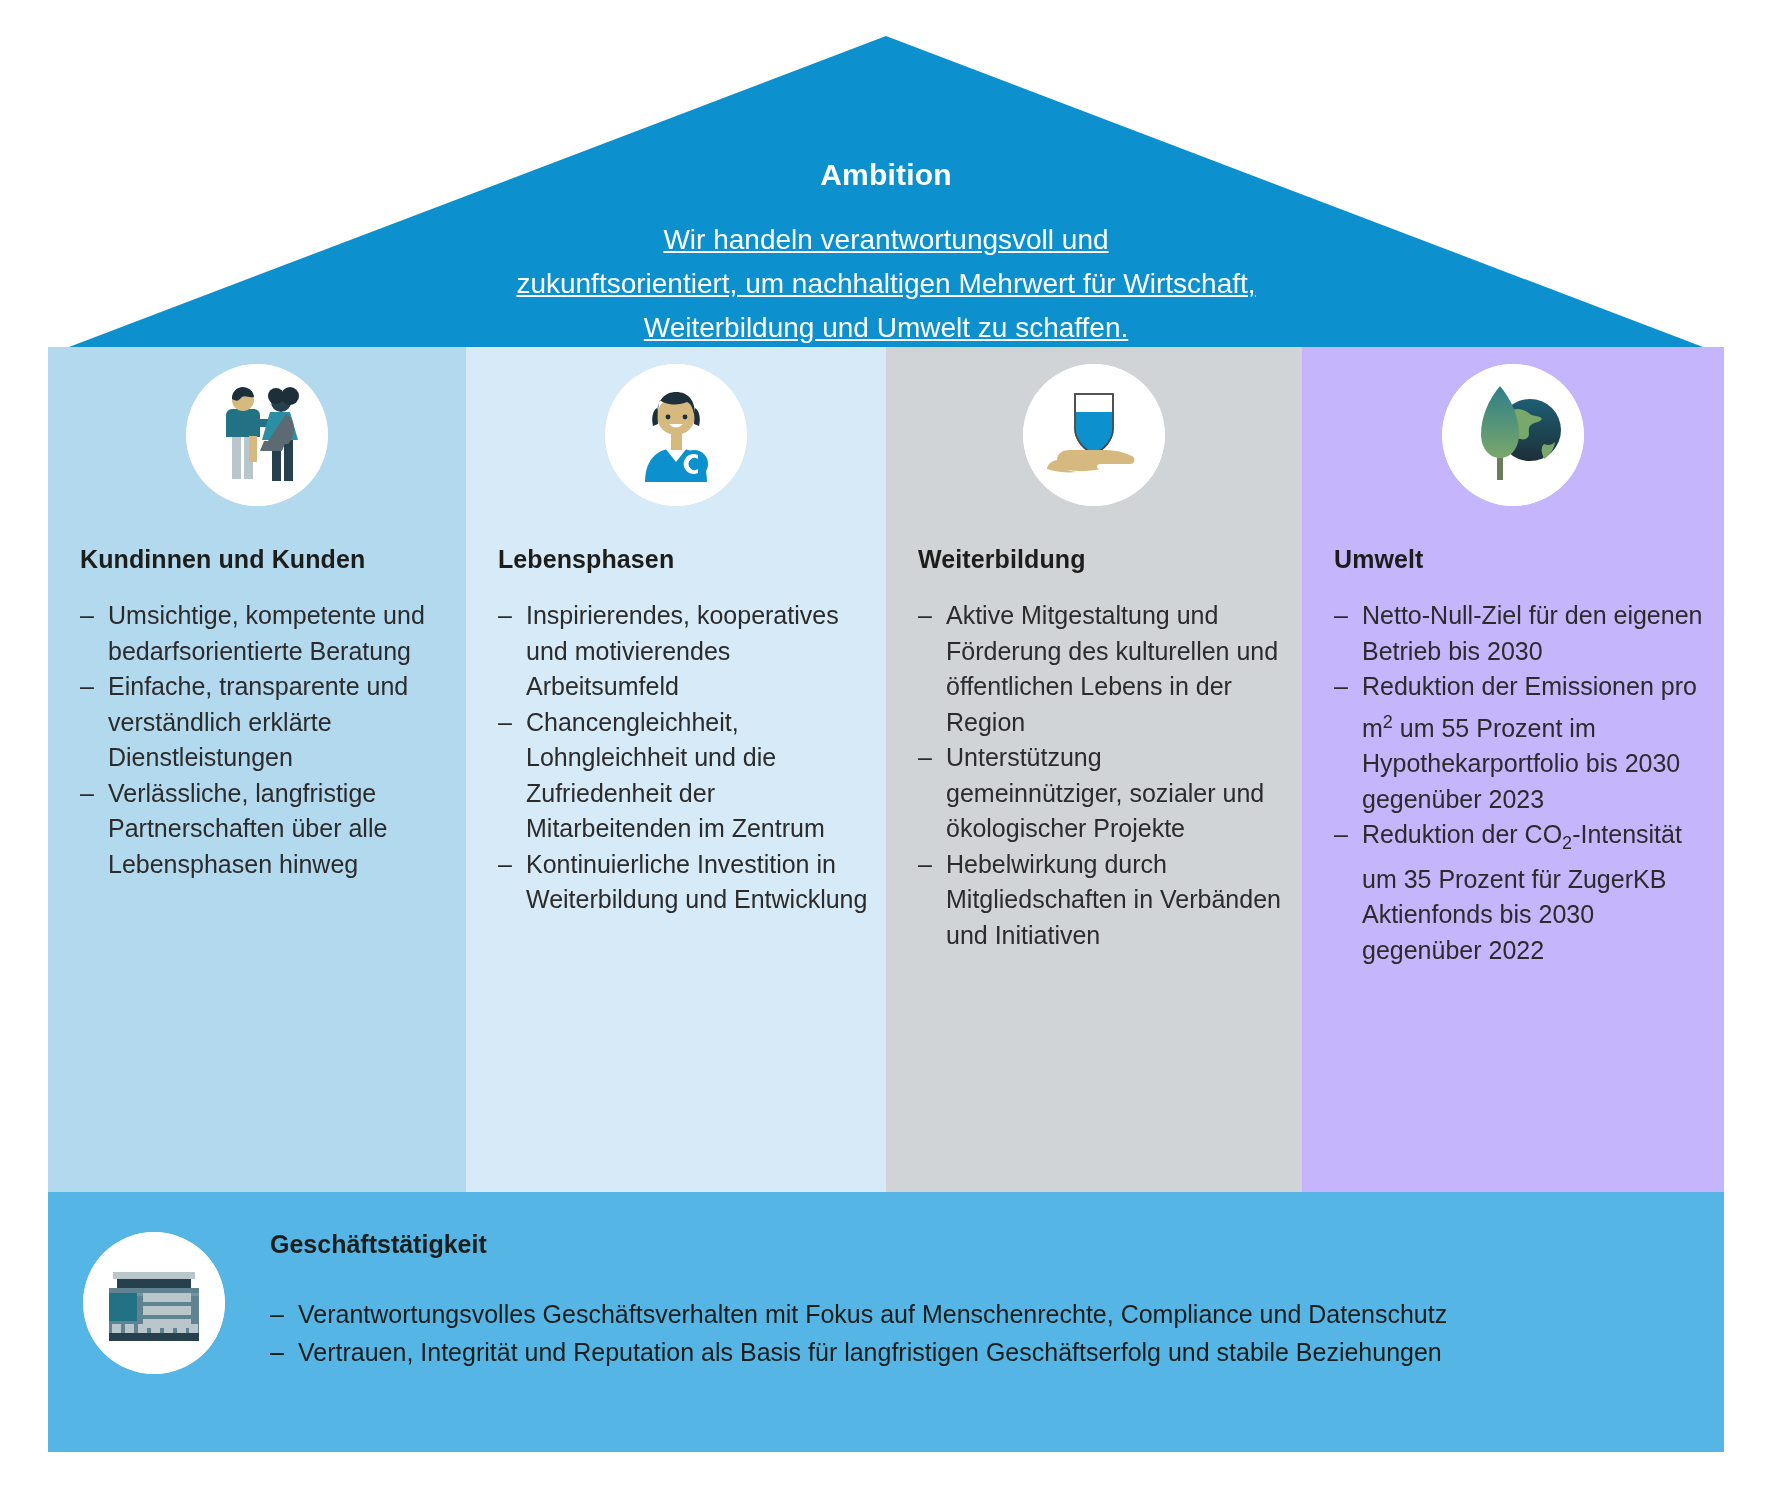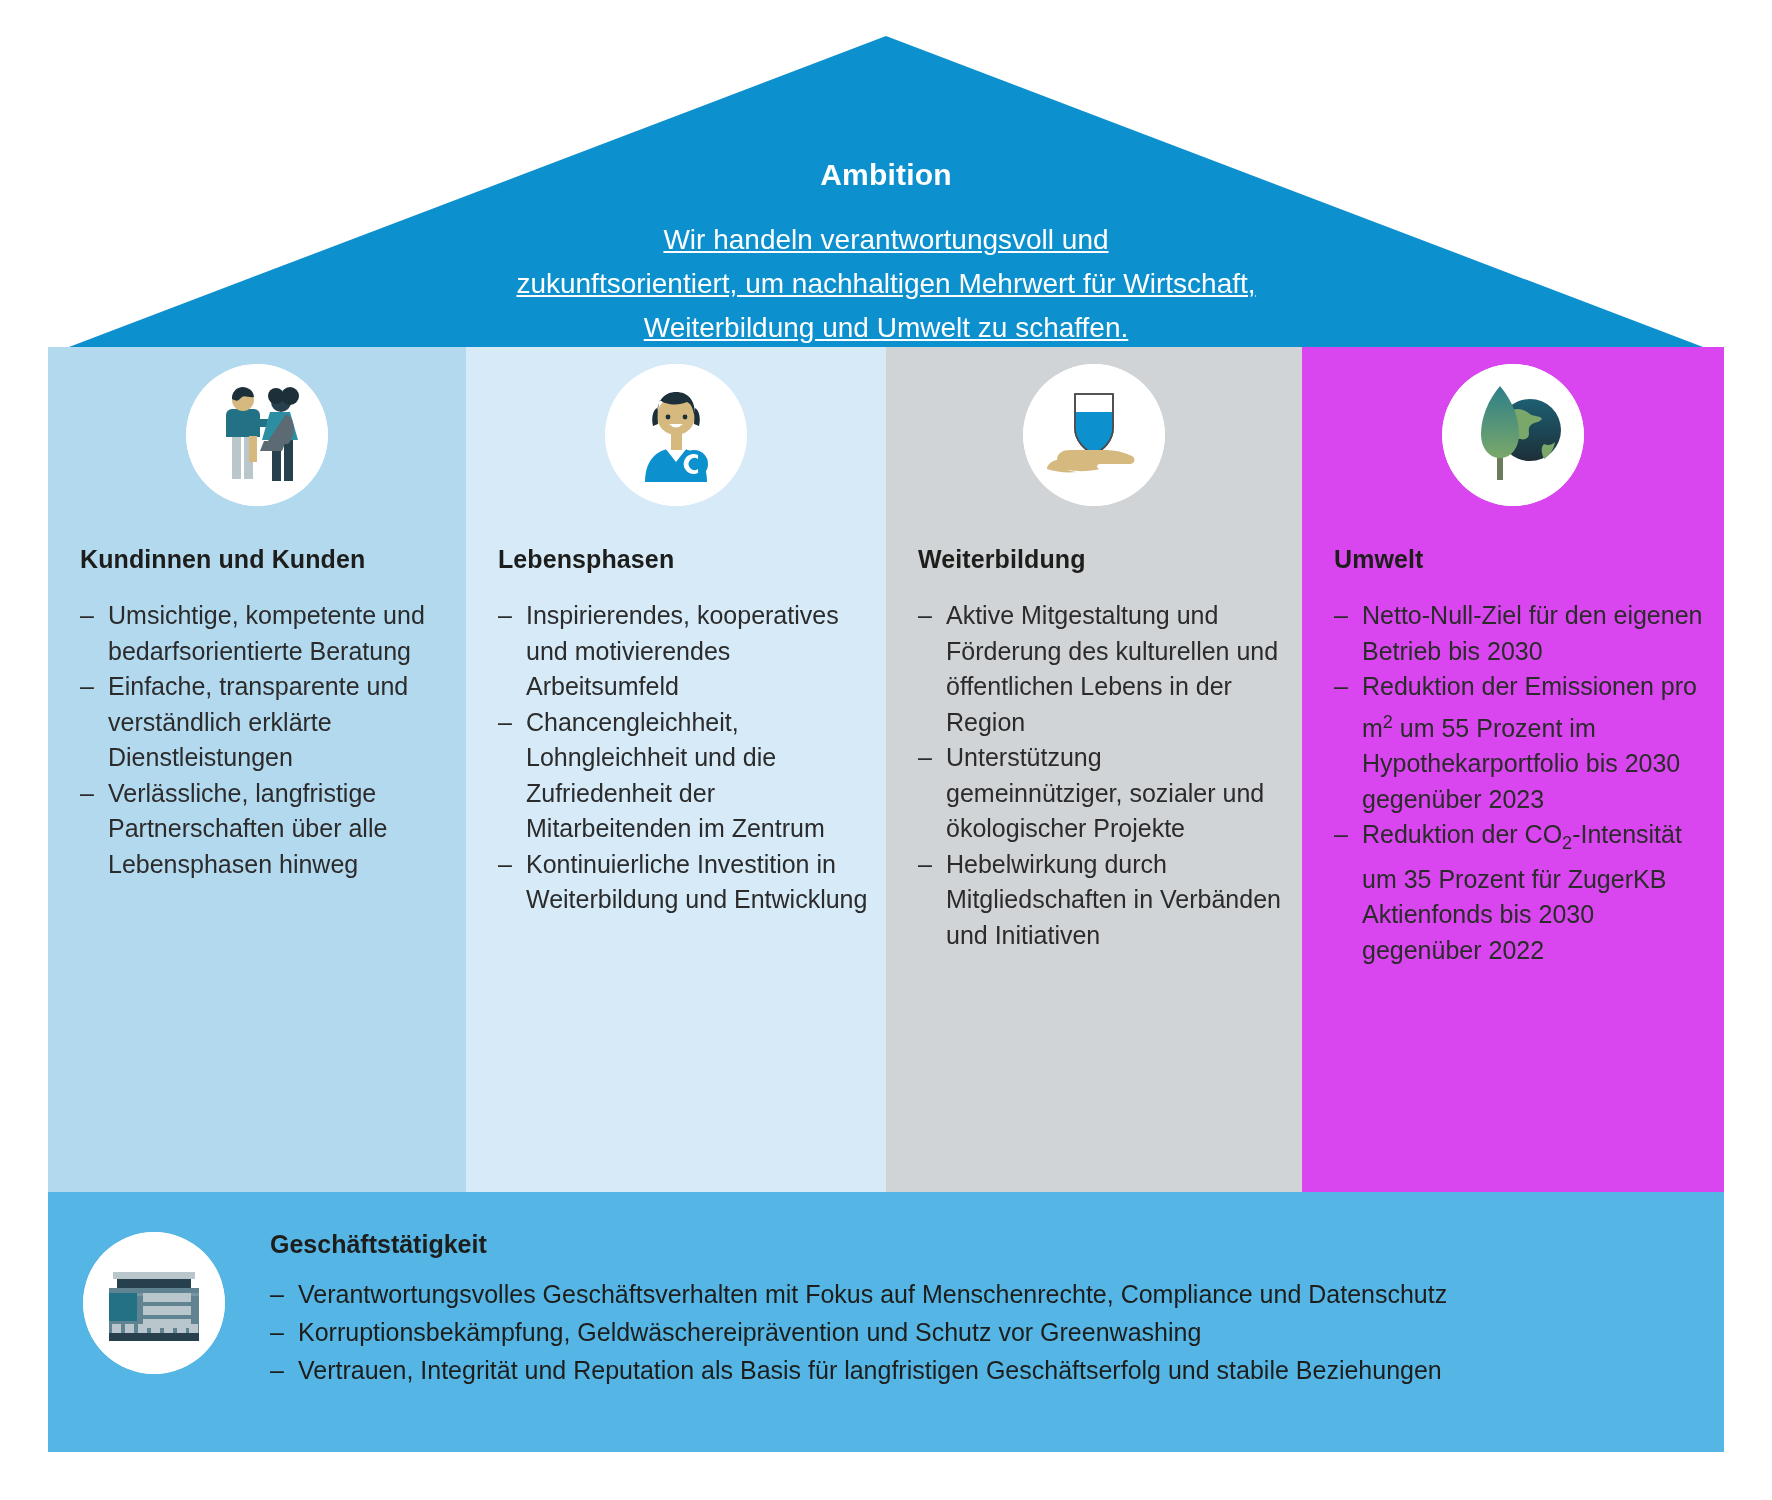--- a/index.html
+++ b/index.html
@@ -131,21 +131,21 @@
   .base-body {
     position: absolute;
     left: 222px;
     top: 38px;
     right: 20px;
   }
   .base-title {
     font-size: 25px;
     font-weight: bold;
     color: #1d1d1b;
-    margin: 0 0 16px 0;
+    margin: 0 0 36px 0;
   }
   ul.base-bullets {
     margin: 0;
     padding: 0;
     list-style: none;
   }
   ul.base-bullets li {
     position: relative;
     padding-left: 28px;
     font-size: 25px;
@@ -259,21 +259,21 @@
       <div class="pillar-body">
         <div class="pillar-title">Weiterbildung</div>
         <ul class="bullets">
           <li><span class="dash">–</span><span>Aktive Mitgestaltung und Förderung des kulturellen und öffentlichen Lebens in der Region</span></li>
           <li><span class="dash">–</span><span>Unterstützung gemeinnütziger, sozialer und ökologischer Projekte</span></li>
           <li><span class="dash">–</span><span>Hebelwirkung durch Mitgliedschaften in Verbänden und Initiativen</span></li>
         </ul>
       </div>
     </div>
 
-    <div class="pillar" style="width:422px;background:#d946ef;">
+    <div class="pillar" style="width:422px;background:#c4b5fd;">
       <div class="pillar-icon">
         <svg width="142" height="142" viewBox="0 0 142 142">
           <circle cx="71" cy="71" r="71" fill="#ffffff"></circle>
           <defs>
             <linearGradient id="gl" x1="0" y1="0" x2="0" y2="1">
               <stop offset="0%" stop-color="#1d5f73"></stop>
               <stop offset="100%" stop-color="#1d2f38"></stop>
             </linearGradient>
             <linearGradient id="tr" x1="0" y1="0" x2="0" y2="1">
               <stop offset="0%" stop-color="#2d7f88"></stop>
@@ -321,19 +321,19 @@
           <rect x="94" y="92" width="9" height="9"></rect>
           <rect x="106" y="92" width="9" height="9"></rect>
         </g>
         <rect x="26" y="101" width="90" height="8" fill="#26404d"></rect>
       </svg>
     </div>
     <div class="base-body">
       <div class="base-title">Geschäftstätigkeit</div>
       <ul class="base-bullets">
         <li><span class="dash">–</span><span>Verantwortungsvolles Geschäftsverhalten mit Fokus auf Menschenrechte, Compliance und Datenschutz</span></li>
-        <li><span class="dash">–</span><span>Korruptionsbekämpfung, Geldwäschereiprävention und Schutz vor Greenwashing</span></li>
+        <li><span class="dash">–</span></li>
         <li><span class="dash">–</span><span>Vertrauen, Integrität und Reputation als Basis für langfristigen Geschäftserfolg und stabile Beziehungen</span></li>
       </ul>
     </div>
   </div>
 
 </div>
 
 </body></html>

